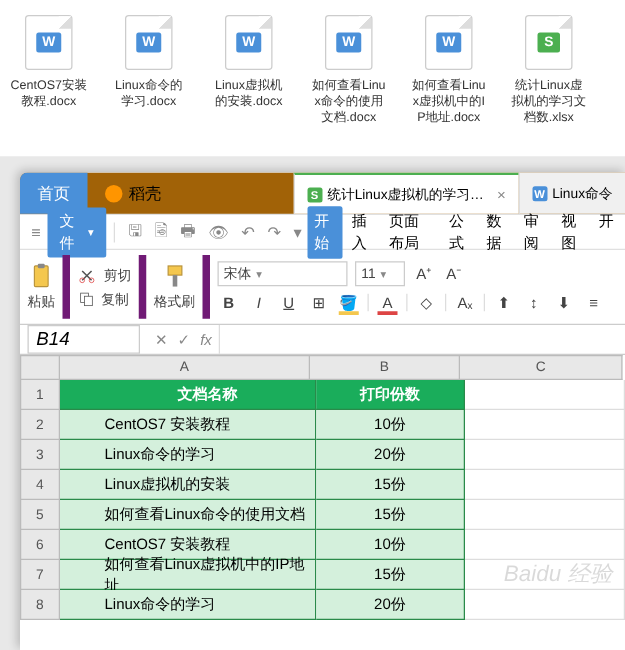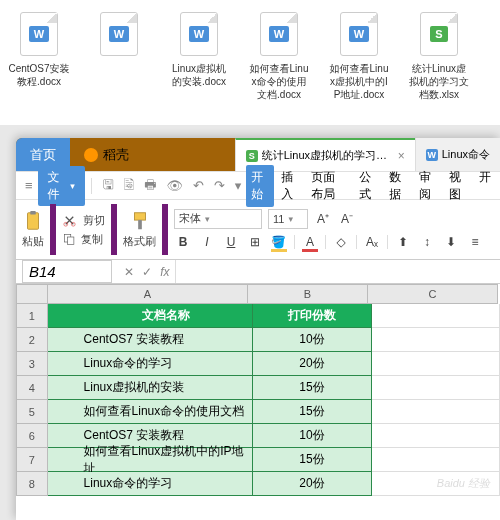--- a/index.html
+++ b/index.html
@@ -73,36 +73,37 @@
 .row-h { width: 32px; height: 24px; background: #e8e8e8; border: 1px solid #bbb; border-top: none; font-size: 11px; display: flex; align-items: center; justify-content: center; color: #555; }
 .cell { height: 24px; border-right: 1px solid #2a8a4a; border-bottom: 1px solid #2a8a4a; font-size: 12px; display: flex; align-items: center; padding: 0 4px; }
 .cell.header { background: #1aad5b; color: #fff; font-weight: bold; justify-content: center; }
 .cell.data { background: #d4f0dc; color: #000000; }
 .cell.center { justify-content: center; }
 .cell.blank { background: #fff; border-color: #ddd; }
 .ca { width: 208px; padding-left: 36px; }
 .cb { width: 120px; }
 .cc { width: 130px; }
 
-.watermark { position: absolute; right: 10px; bottom: 29px; font-size: 11px; color: rgba(0,0,0,0.15); font-style: italic; }
+.watermark { position: absolute; right: 10px; bottom: 49px; font-size: 18px; color: rgba(0,0,0,0.15); font-style: italic; }
 </style>
 </head>
 <body>
 
 <div class="desktop">
   <div class="file-icon">
     <div class="file-img">
         <span class="file-badge badge-w">W</span>
       </div>
     <div class="file-name">CentOS7安装教程.docx</div>
   </div>
   <div class="file-icon">
     <div class="file-img">
         <span class="file-badge badge-w">W</span>
       </div>
+    <div class="file-name">Linux命令的学习.docx</div>
   </div>
   <div class="file-icon">
     <div class="file-img">
         <span class="file-badge badge-w">W</span>
       </div>
     <div class="file-name">Linux虚拟机的安装.docx</div>
   </div>
   <div class="file-icon">
     <div class="file-img">
         <span class="file-badge badge-w">W</span>
@@ -200,21 +201,21 @@
       <div class="tool-big">
         <svg viewBox="0 0 24 24">
             <rect x="6" y="3" width="12" height="8" fill="#f4c74e" stroke="#b8923a"></rect>
             <rect x="10" y="11" width="4" height="10" fill="#888"></rect>
           </svg>
         <span>格式刷</span>
       </div>
     </div>
     <div style="display:flex;flex-direction:column;gap:4px;justify-content:center">
       <div class="tool-row">
-        <div class="font-select" style="width:88px">
+        <div class="font-select" style="width:104px">
             <span>宋体</span>
           </div>
         <div class="font-select" style="width:40px">
             <span>11</span>
           </div>
         <span class="fmt-btn">A⁺</span>
         <span class="fmt-btn">A⁻</span>
       </div>
       <div class="tool-row">
         <span class="fmt-btn" style="font-weight:bold">B</span>

